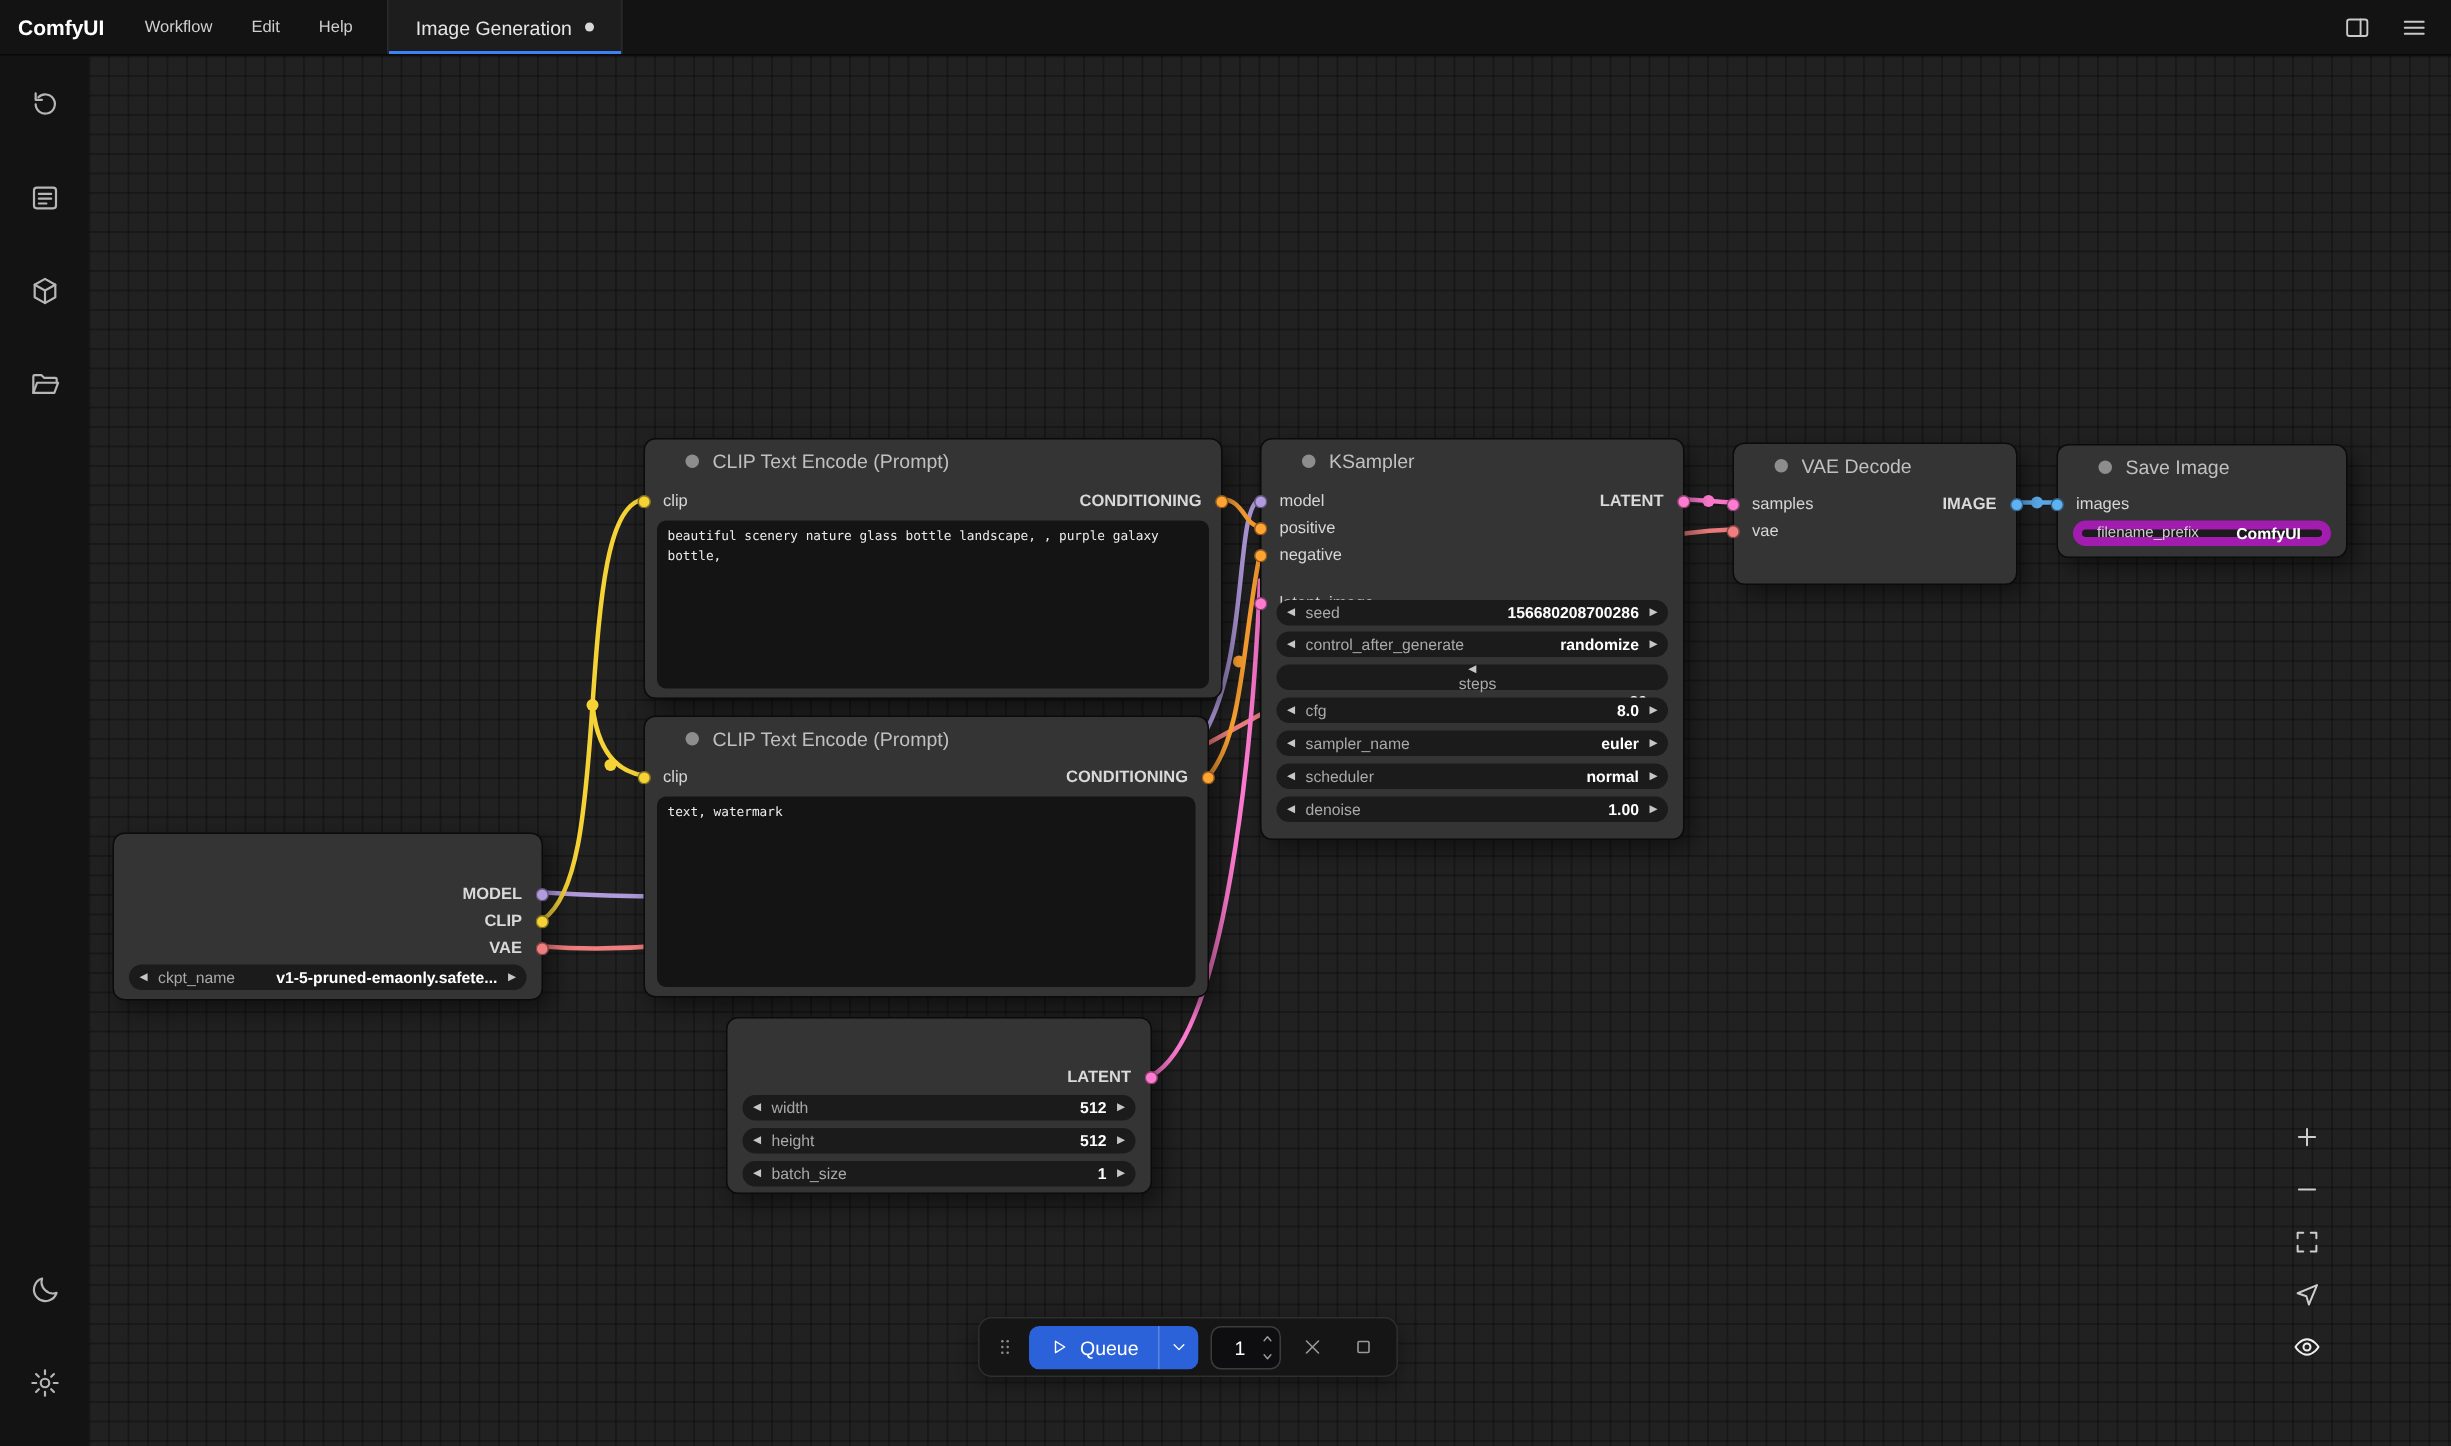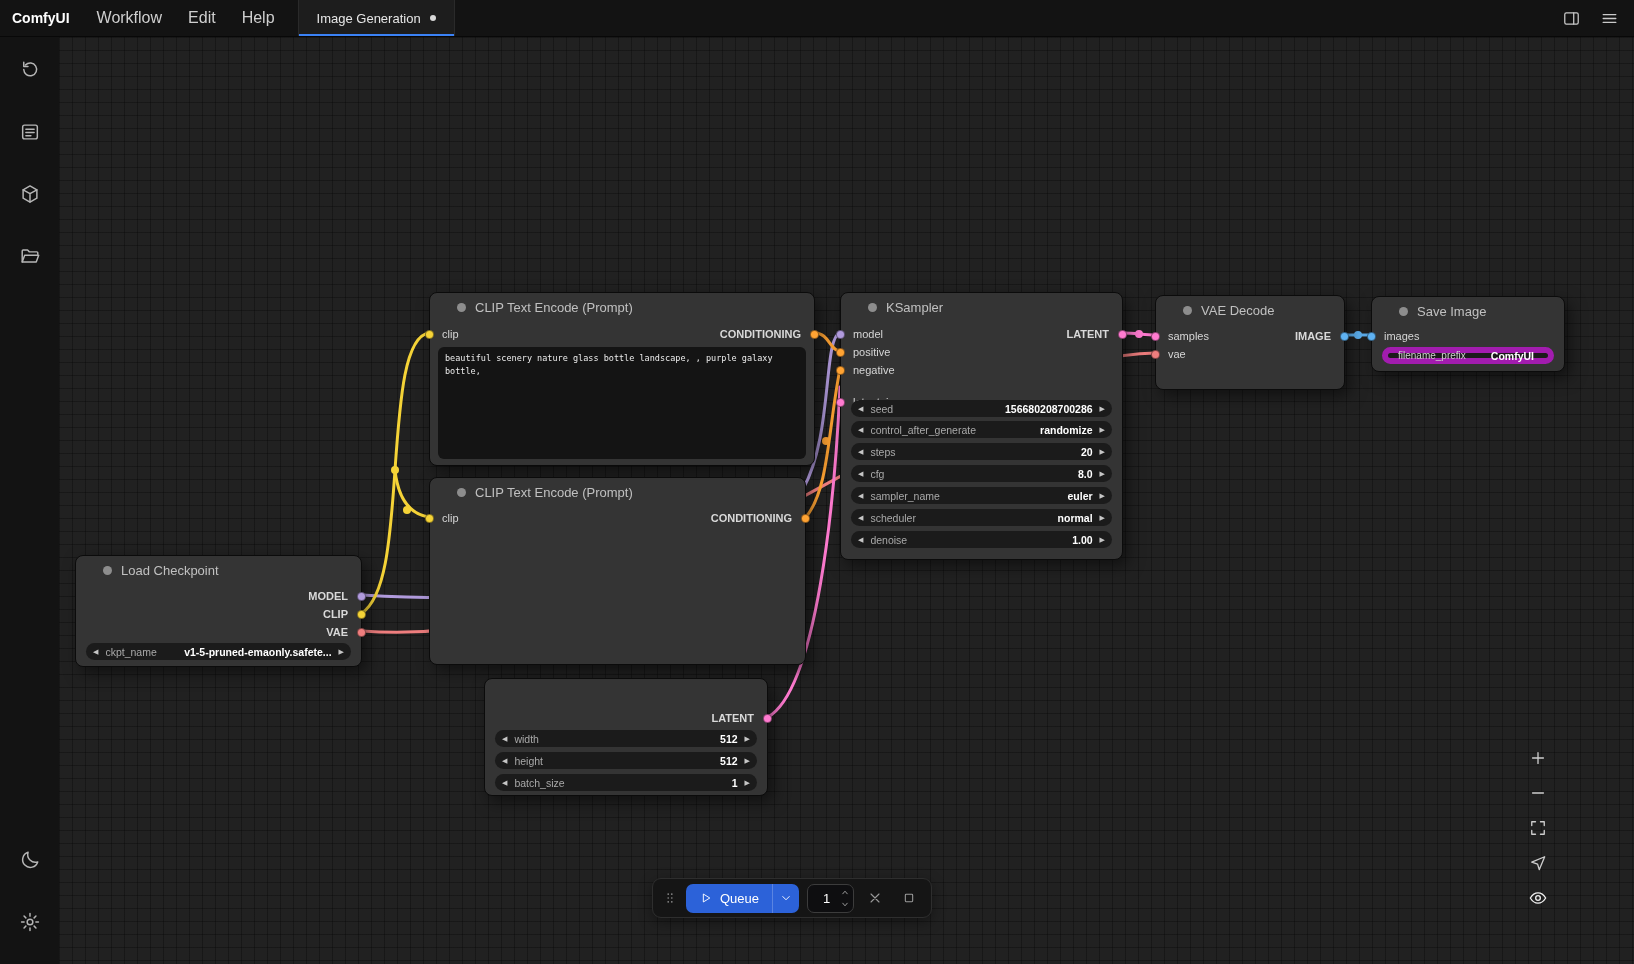--- a/index.html
+++ b/index.html
@@ -6,21 +6,21 @@
   *{ margin:0; padding:0; box-sizing:border-box; }
   html,body{ width:1634px; height:964px; overflow:hidden; background:#131313;
     font-family:"Liberation Sans","DejaVu Sans",sans-serif; cursor:default; }
   #app{ position:relative; width:1634px; height:964px; }
 
   
   #topbar{ position:absolute; left:0; top:0; width:1634px; height:37px; background:#131313;
     display:flex; align-items:stretch; border-bottom:1px solid #080808; z-index:10; }
   #logo{ display:flex; align-items:center; padding:0 14px 0 12px; color:#fff; font-weight:700; font-size:14px; cursor:pointer; }
   #menus{ display:flex; align-items:stretch; }
-  .menu-item{ display:flex; align-items:center; padding:0 13px; color:#cfcfcf; font-size:16px; cursor:pointer; }
+  .menu-item{ display:flex; align-items:center; padding:0 13px; color:#cfcfcf; font-size:11px; cursor:pointer; }
   #tab{ display:flex; align-items:center; gap:9px; margin-left:10px; padding:0 18px; background:#1d1d1d;
     border-left:1px solid #2a2a2a; border-right:1px solid #2a2a2a; box-shadow:inset 0 -2px 0 var(--accent); cursor:pointer; }
   #tab .tab-label{ color:#e6e6e6; font-size:13px; white-space:nowrap; }
   .tab-dot{ width:6px; height:6px; border-radius:50%; background:#d8d8d8; }
   #topbar-right{ margin-left:auto; display:flex; align-items:center; gap:8px; padding-right:10px; }
   .tb-btn{ width:30px; height:28px; display:flex; align-items:center; justify-content:center;
     background:none; border:none; color:#c9c9c9; cursor:pointer; border-radius:5px; }
   .tb-btn .icon{ width:19px; height:19px; }
 
   
@@ -196,24 +196,20 @@
         <path d="M 747 480 C 770 452, 769 392, 781 332" fill="none" stroke="#ffa333" stroke-width="3" stroke-linecap="round"></path>
         <circle cx="767" cy="404" r="4" fill="#ffa333"></circle>
         <path d="M 709 680 C 758 652, 776 462, 781 350" fill="none" stroke="#ff7bd0" stroke-width="3" stroke-linecap="round"></path>
         <path d="M 1064 296 C 1077 296, 1085 298, 1096 298" fill="none" stroke="#ff7bd0" stroke-width="3" stroke-linecap="round"></path>
         <circle cx="1080" cy="297" r="4" fill="#ff7bd0"></circle>
         <path d="M 1286 298 C 1296 298, 1302 298, 1312 298" fill="none" stroke="#5fb2f2" stroke-width="3" stroke-linecap="round"></path>
         <circle cx="1299" cy="298" r="4" fill="#5fb2f2"></circle>
       </svg>
     <div id="nodes">
         <div class="node" style="left: 16px; top: 518px; width: 287px; height: 112px;">
-          <div class="node-header">
-            <span class="collapse-dot"></span>
-            <span class="node-title">Load Checkpoint</span>
-          </div>
           <div class="slot out" style="top: 31px;">
             <span class="port" style="background: rgb(177, 155, 221);"></span>
             <span class="label">MODEL</span>
           </div>
           <div class="slot out" style="top: 49px;">
             <span class="port" style="background: rgb(245, 211, 55);"></span>
             <span class="label">CLIP</span>
           </div>
           <div class="slot out" style="top: 67px;">
             <span class="port" style="background: rgb(239, 126, 126);"></span>
@@ -247,20 +243,21 @@
             <span class="node-title">CLIP Text Encode (Prompt)</span>
           </div>
           <div class="slot in" style="top: 31px;">
             <span class="port" style="background: rgb(245, 211, 55);"></span>
             <span class="label">clip</span>
           </div>
           <div class="slot out" style="top: 31px;">
             <span class="port" style="background: rgb(255, 163, 51);"></span>
             <span class="label">CONDITIONING</span>
           </div>
+          <div class="node-text" style="top: 53px; height: 127px;">text, watermark</div>
         </div>
         <div class="node" style="left: 425px; top: 641px; width: 284px; height: 118px;">
           <div class="slot out" style="top: 30px;">
             <span class="port" style="background: rgb(255, 123, 208);"></span>
             <span class="label">LATENT</span>
           </div>
           <div class="widget" style="top: 51px;">
             <span class="warr">◀</span>
             <span class="wname">width</span>
             <span class="wvalue">512</span>
@@ -309,21 +306,21 @@
             <span class="wname">seed</span>
             <span class="wvalue">156680208700286</span>
             <span class="warr">▶</span>
           </div>
           <div class="widget" style="top: 128px;">
             <span class="warr">◀</span>
             <span class="wname">control_after_generate</span>
             <span class="wvalue">randomize</span>
             <span class="warr">▶</span>
           </div>
-          <div class="widget" style="top: 150px;">
+          <div class="widget" style="top: 150px; flex-direction: column;">
             <span class="warr">◀</span>
             <span class="wname">steps</span>
             <span class="wvalue">20</span>
             <span class="warr">▶</span>
           </div>
           <div class="widget" style="top: 172px;">
             <span class="warr">◀</span>
             <span class="wname">cfg</span>
             <span class="wvalue">8.0</span>
             <span class="warr">▶</span>

